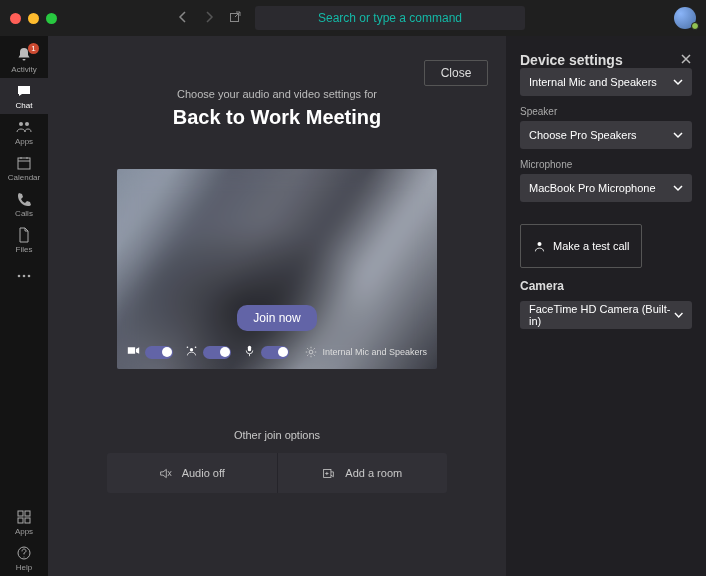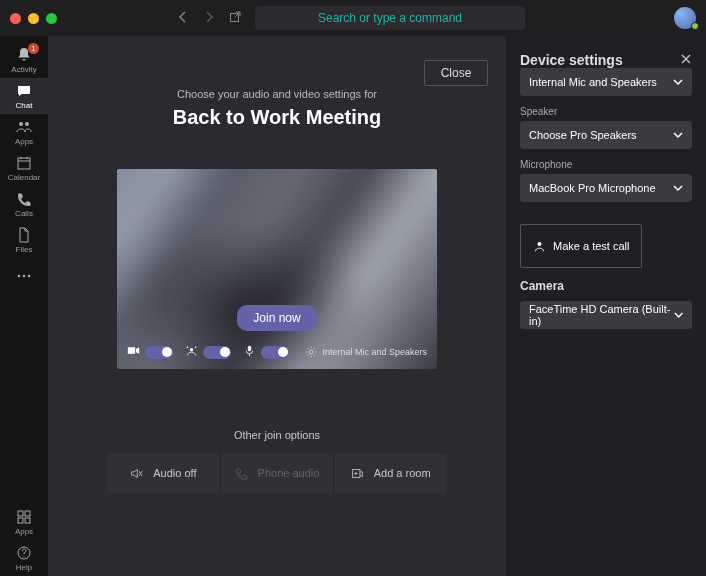--- a/index.html
+++ b/index.html
@@ -222,26 +222,20 @@
       </div>
 
       <div class="other-options">Other join options</div>
       <div class="option-row">
         <div class="opt">
           <svg viewBox="0 0 16 16" fill="none" stroke="#c8c8c8">
               <path d="M2 6h3l4-3v10l-4-3H2zM11 5l4 6M15 5l-4 6"></path>
             </svg>
           <span>Audio off</span>
         </div>
-        <div class="opt disabled">
-          <svg viewBox="0 0 16 16" fill="none" stroke="#666">
-              <path d="M3 2l3 1 1 3-2 2c1 2 2 3 4 4l2-2 3 1 1 3c-1 1-2 1-3 1-5 0-10-5-10-10 0-1 0-2 1-3z"></path>
-            </svg>
-          <span>Phone audio</span>
-        </div>
         <div class="opt">
           <svg viewBox="0 0 16 16" fill="none" stroke="#c8c8c8">
               <rect x="2" y="3" width="9" height="10"></rect>
               <path d="M11 6h3v6l-3-2M6 6v4M4 8h4"></path>
             </svg>
           <span>Add a room</span>
         </div>
       </div>
     </div>
 

